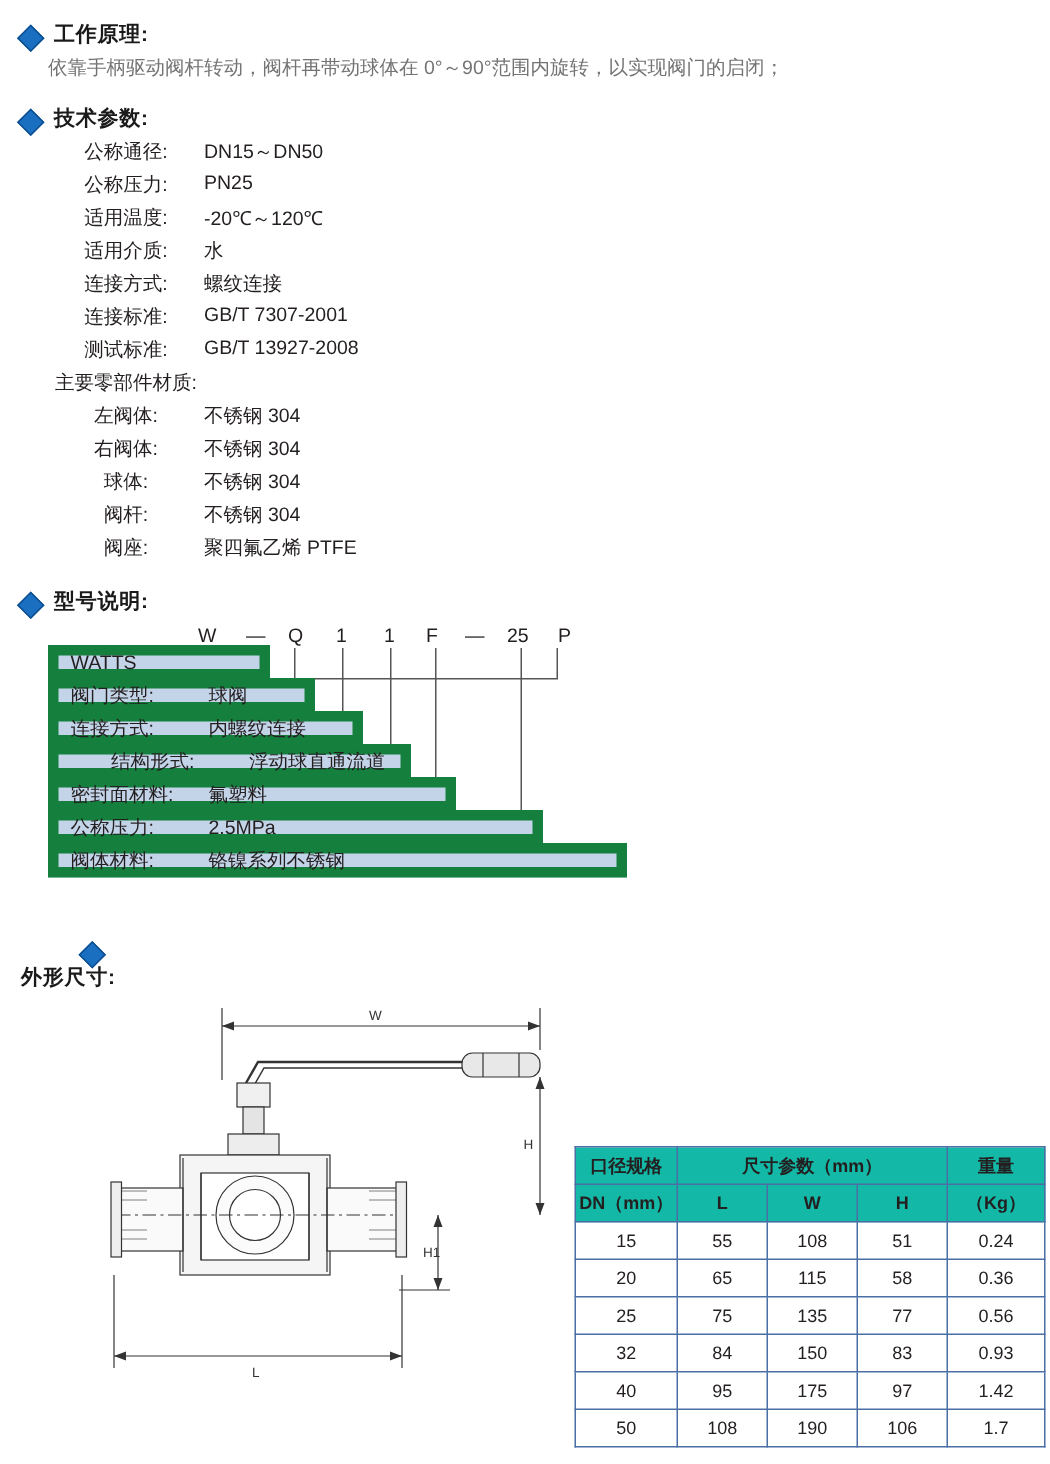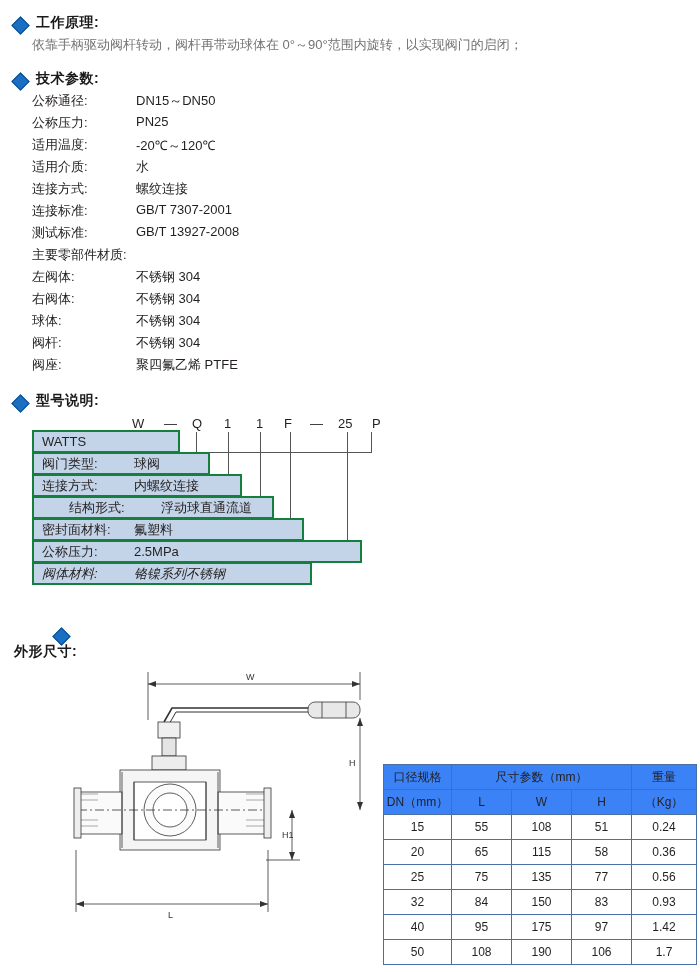--- a/index.html
+++ b/index.html
@@ -32,32 +32,32 @@
   
   .para{
     position:absolute;
     font-size:13px;
     color:#737373;
     line-height:18px;
   }
 
   
   .spec{position:absolute;left:32px;top:92px;width:420px;}
-  .spec-row{display:flex;height:22px;align-items:flex-start;font-size:13px;}
+  .spec-row{display:flex;height:22px;align-items:flex-start;font-size:13px;text-align:center;}
   .spec-key{width:104px;color:#231f20;}
   .spec-val{color:#231f20;}
 
   
   .codes{position:absolute;left:120px;top:414px;font-size:13px;}
   .codes span{position:absolute;white-space:nowrap;}
 
   .modelbox{
     position:absolute;
     background:#c3d4e8;
-    border:2px solid #15803d;
+    border:7px solid #15803d;
     font-size:13px;
     color:#231f20;
     box-sizing:border-box;
     display:flex;
     align-items:center;
     padding-left:8px;
     height:23px;
   }
   .modelbox .mk{width:92px;}
   .leader{position:absolute;border-left:1px solid #555;}
@@ -67,22 +67,22 @@
   .drawing{position:absolute;left:60px;top:660px;width:320px;height:300px;}
 
   
   .tbl{position:absolute;left:383px;top:764px;border-collapse:collapse;font-size:12px;}
   .tbl th,.tbl td{
     border:1px solid #4a6fa5;
     text-align:center;
     color:#231f20;
   }
   .tbl th{
-    background:#3b82f6;
-    font-weight:normal;
+    background:#14b8a6;
+    font-weight:bold;
     height:22px;
   }
   .tbl td{height:22px;background:#ffffff;}
   .c-dn{width:65px;}
   .c-l{width:57px;}
   .c-w{width:57px;}
   .c-h{width:57px;}
   .c-kg{width:62px;}
 </style>
 </head>
@@ -199,21 +199,21 @@
     <span>浮动球直通流道</span>
   </div>
   <div class="modelbox" style="left:32px;top:518px;width:272px;">
     <span class="mk">密封面材料:</span>
     <span>氟塑料</span>
   </div>
   <div class="modelbox" style="left:32px;top:540px;width:330px;">
     <span class="mk">公称压力:</span>
     <span>2.5MPa</span>
   </div>
-  <div class="modelbox" style="left:32px;top:562px;width:280px;font-style:italic;">
+  <div class="modelbox" style="left:32px;top:562px;width:386px;">
     <span class="mk">阀体材料:</span>
     <span>铬镍系列不锈钢</span>
   </div>
 
   <div class="sec-head" style="left:14px;top:630px;flex-direction:column;">
     <span class="diamond"></span>
     <span class="txt">外形尺寸:</span>
   </div>
 
   <div class="drawing">

